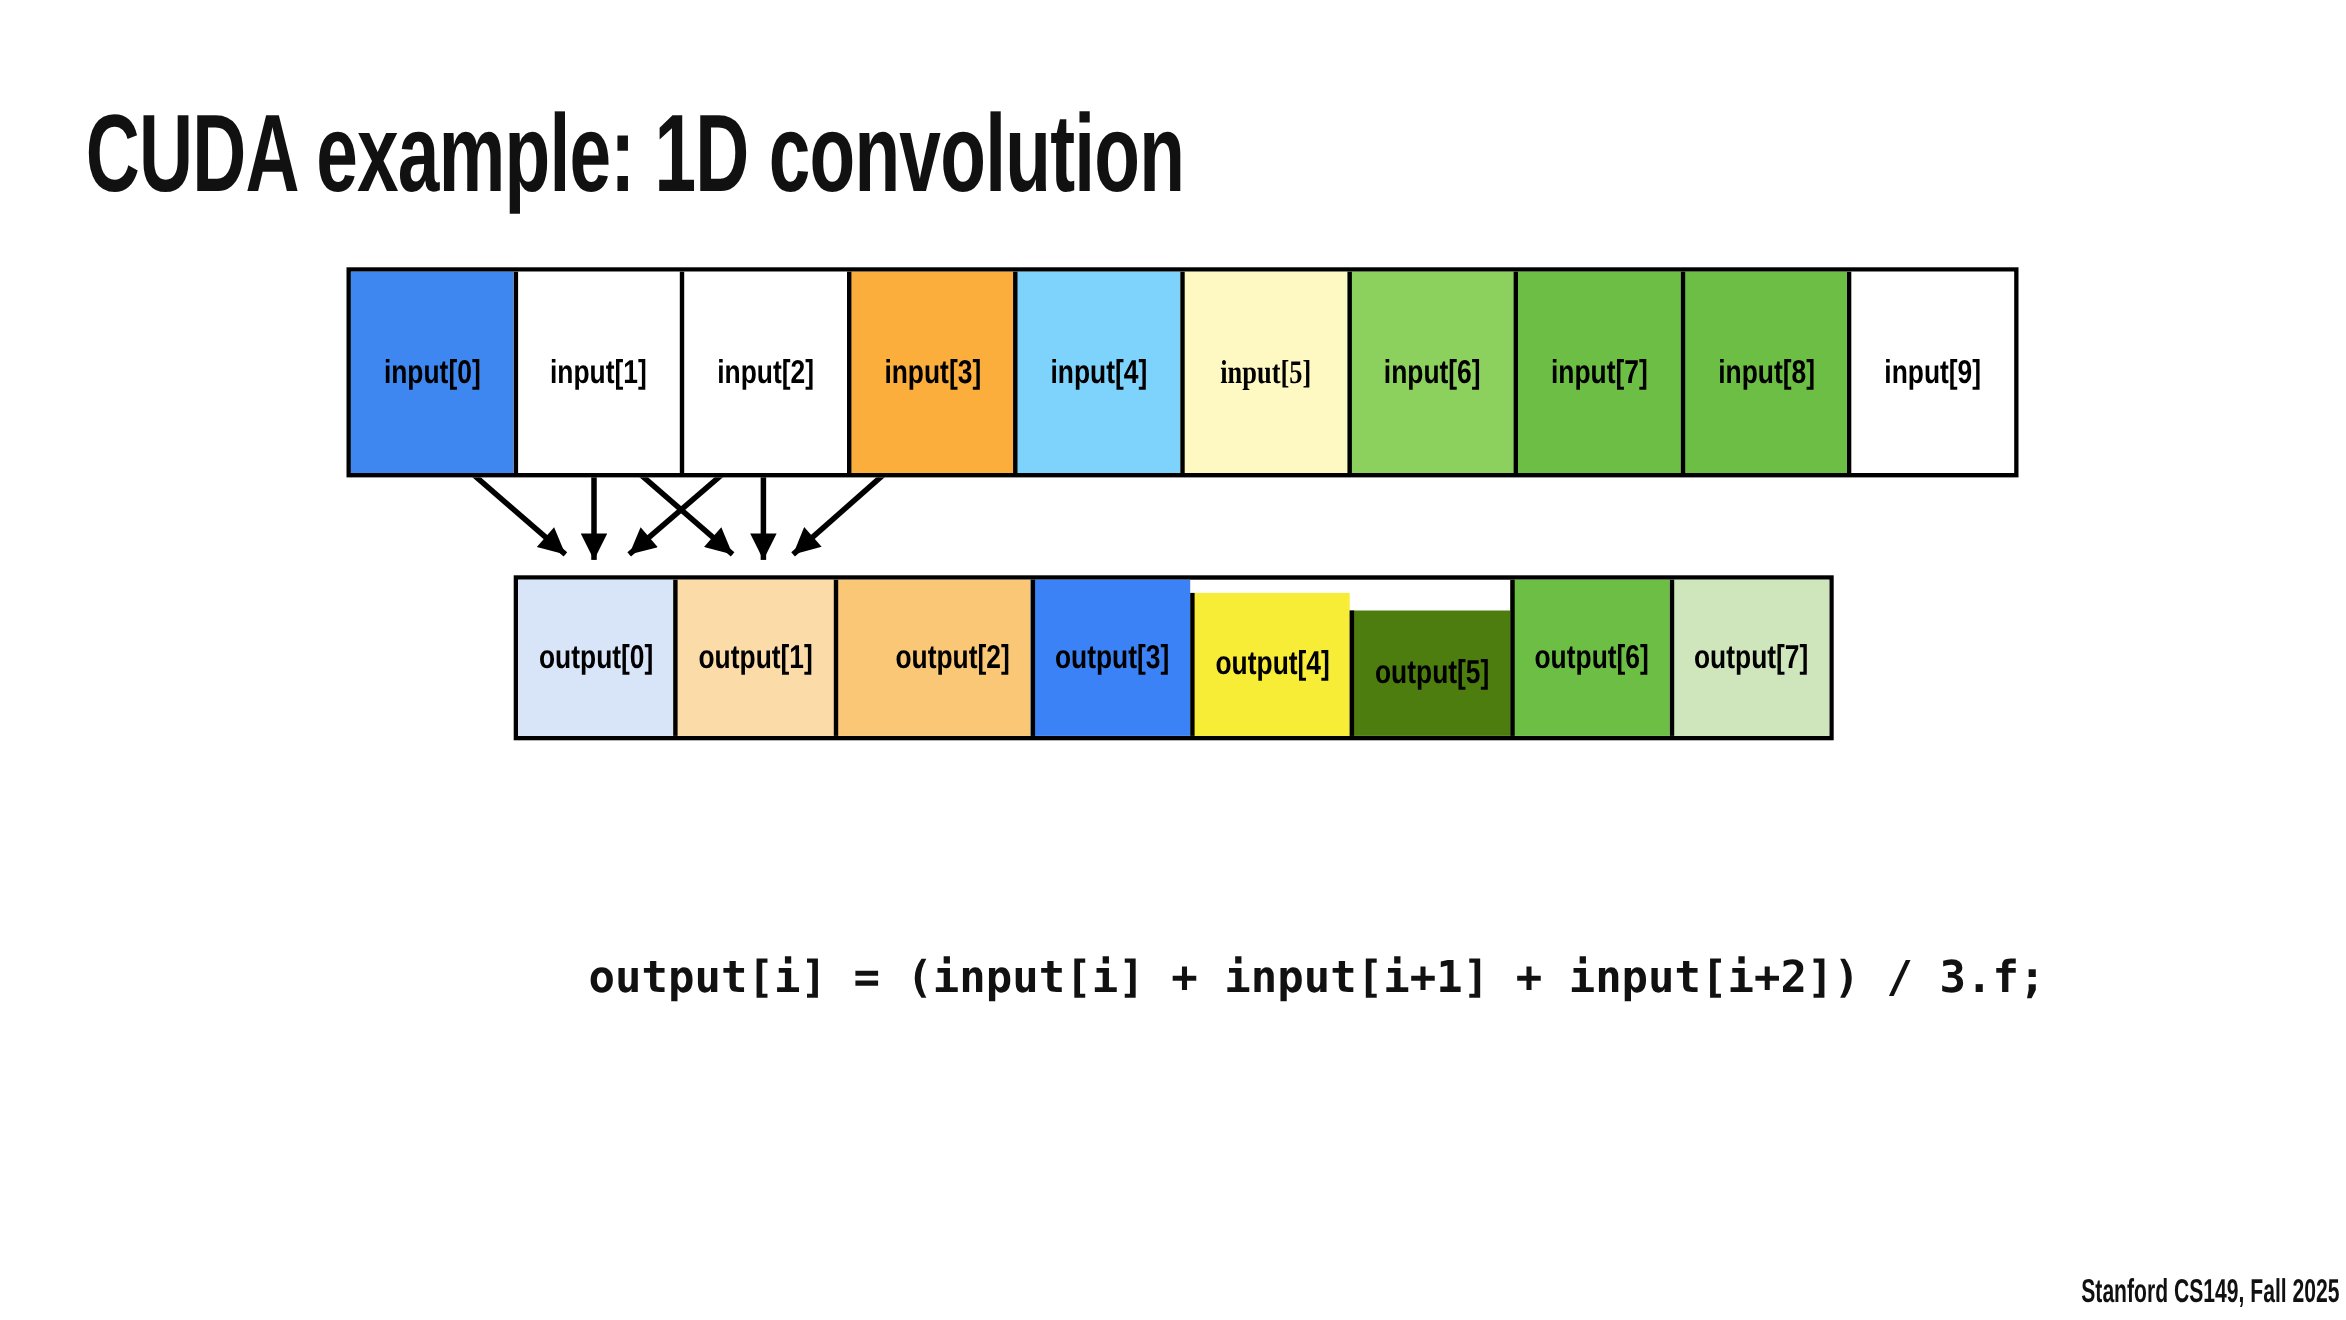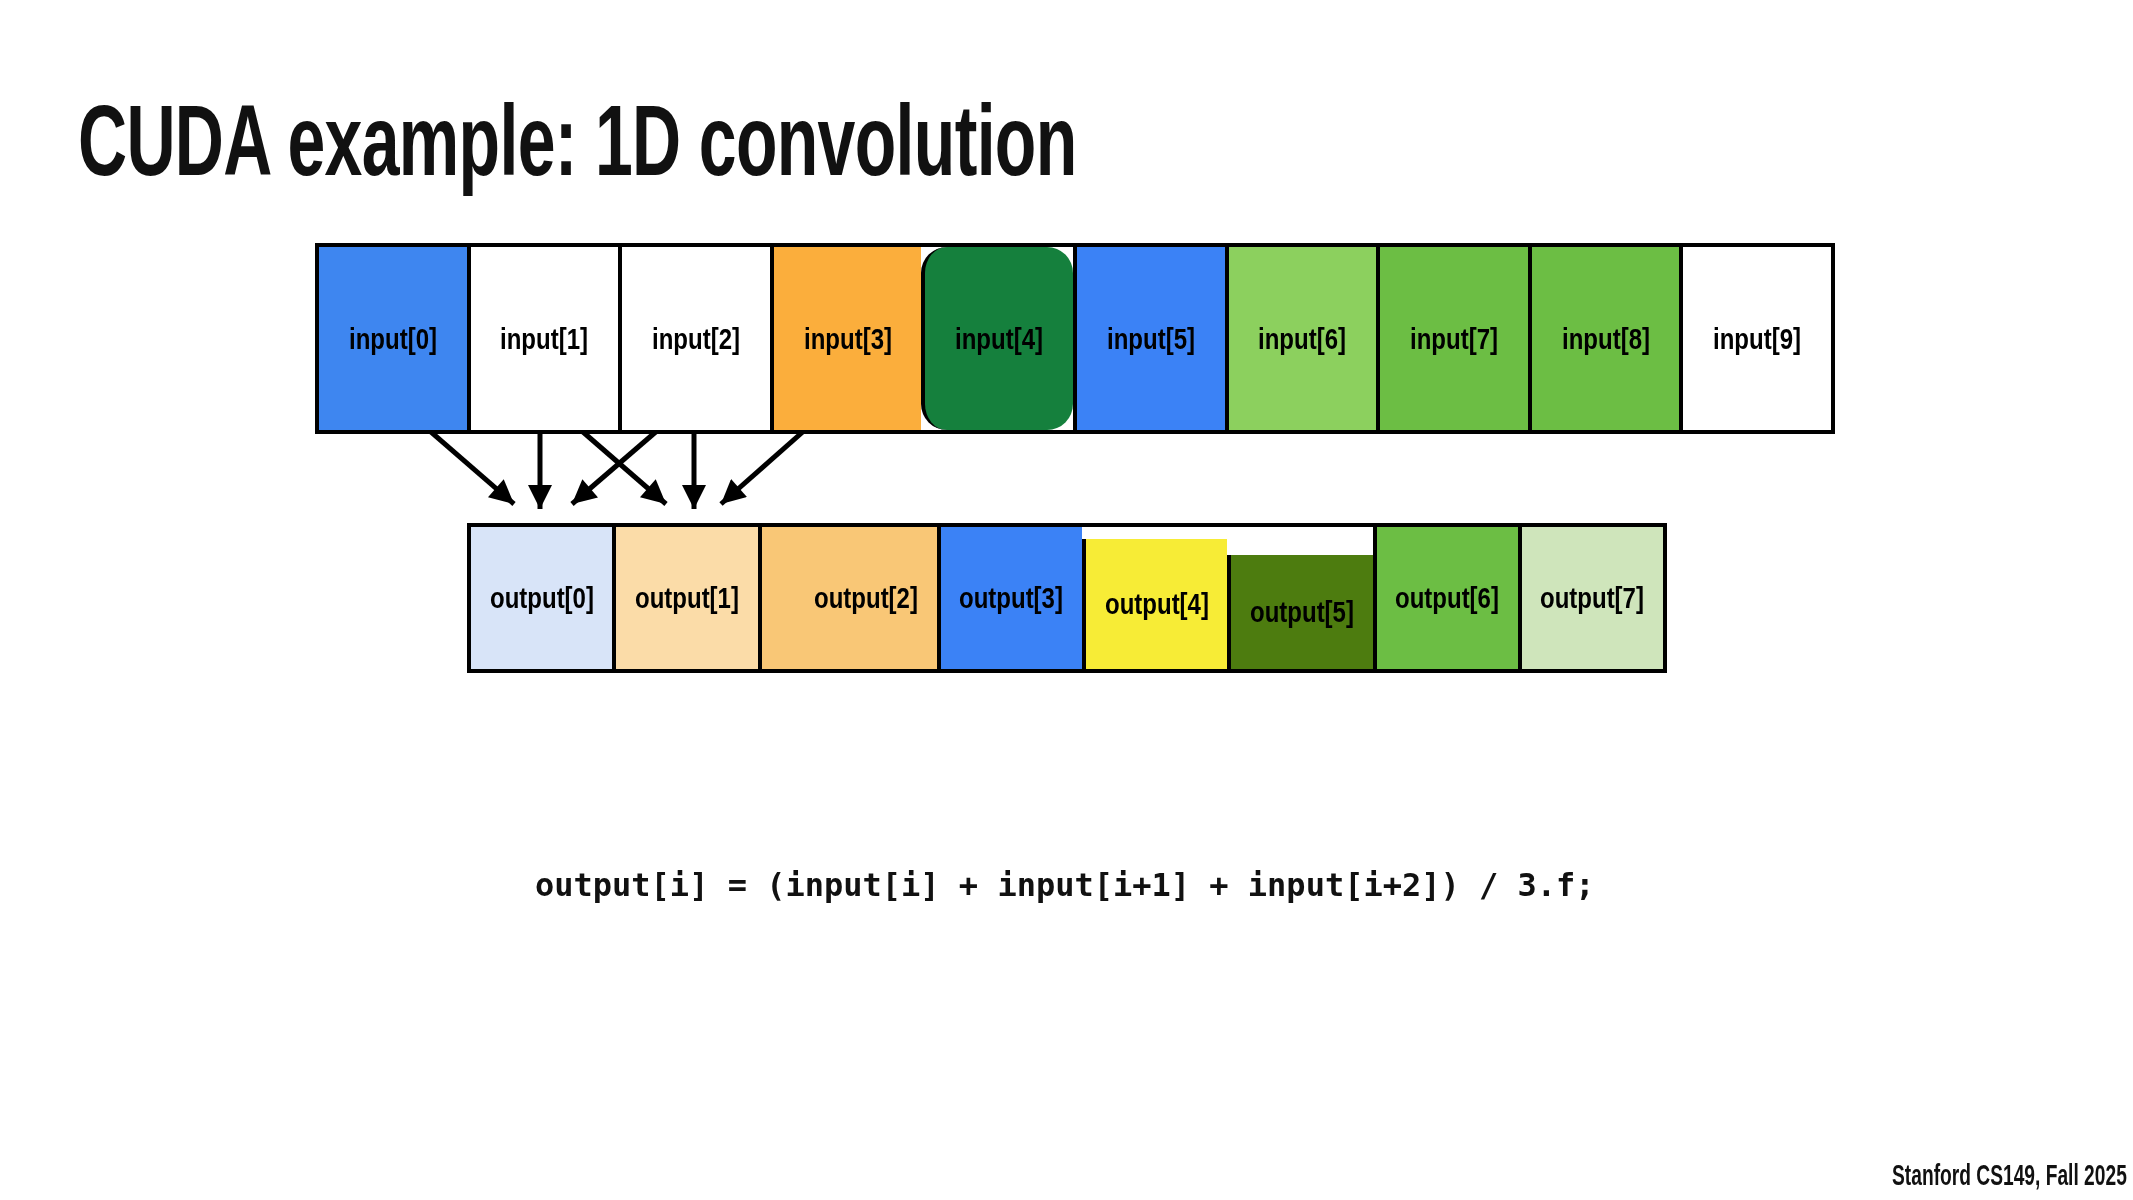--- a/index.html
+++ b/index.html
@@ -73,21 +73,21 @@
     width: 2133px;
     height: 1200px;
     pointer-events: none;
   }
   .code-line {
     position: absolute;
     left: 535px;
     top: 866px;
     font-family: "DejaVu Sans Mono", monospace;
     font-weight: bold;
-    font-size: 32px;
+    font-size: 40px;
     color: #111111;
     white-space: pre;
   }
   .slide-footer {
     position: absolute;
     right: 6px;
     bottom: 8px;
     font-size: 30px;
     font-weight: bold;
     color: #111111;
@@ -125,24 +125,24 @@
       </div>
       <div class="cell" style="background: rgb(255, 255, 255); border-left-color: rgb(0, 0, 0);">
         <span class="cell-label">input[1]</span>
       </div>
       <div class="cell" style="background: rgb(255, 255, 255); border-left-color: rgb(0, 0, 0);">
         <span class="cell-label">input[2]</span>
       </div>
       <div class="cell" style="background: rgb(251, 174, 60); border-left-color: rgb(0, 0, 0);">
         <span class="cell-label">input[3]</span>
       </div>
-      <div class="cell" style="background: #15803d; border-left-color: rgb(0, 0, 0); border-radius: 26px;">
+      <div class="cell" style="background: #7dd3fc; border-left-color: rgb(0, 0, 0);">
         <span class="cell-label">input[4]</span>
       </div>
-      <div class="cell" style="background: #3b82f6; border-left-color: rgb(0, 0, 0);">
+      <div class="cell" style="background: #fef9c3; border-left-color: rgb(0, 0, 0); font-family: Liberation Serif, serif;">
         <span class="cell-label">input[5]</span>
       </div>
       <div class="cell" style="background: rgb(140, 208, 94); border-left-color: rgb(0, 0, 0);">
         <span class="cell-label">input[6]</span>
       </div>
       <div class="cell" style="background: rgb(108, 190, 68); border-left-color: rgb(0, 0, 0);">
         <span class="cell-label">input[7]</span>
       </div>
       <div class="cell" style="background: rgb(108, 190, 68); border-left-color: rgb(0, 0, 0);">
         <span class="cell-label">input[8]</span>

